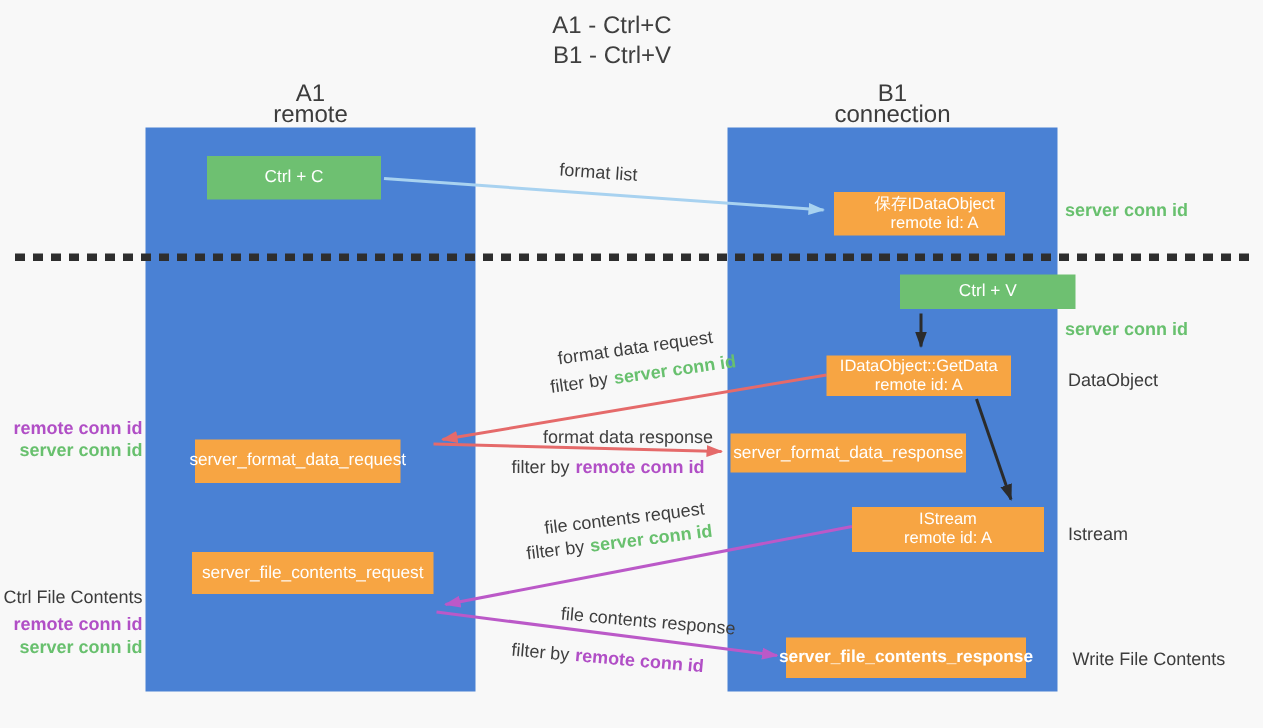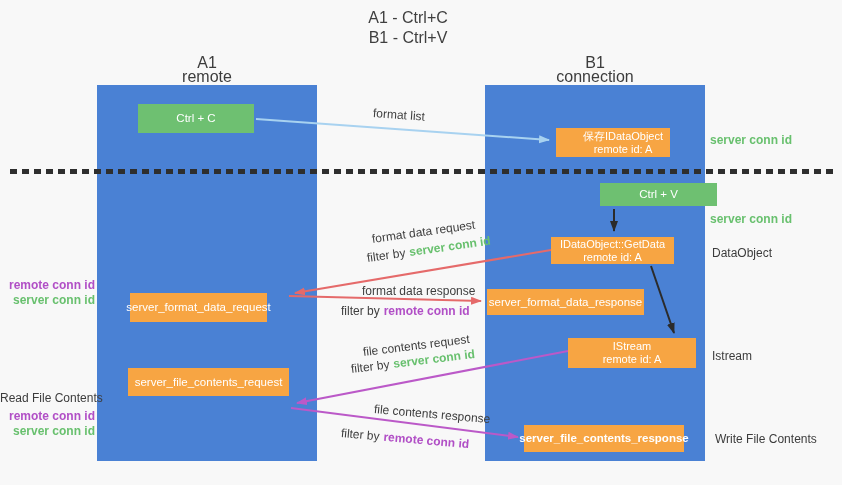--- a/index.html
+++ b/index.html
@@ -138,21 +138,21 @@
   </div>
 
   <div class="abs albl" style="left:374px;top:402px;transform:rotate(5deg);">file contents response</div>
 
   <div class="abs albl" style="left:341px;top:426px;transform:rotate(5deg);">
     <span>filter by</span><span class="purpleTxt gap">remote conn id</span>
   </div>
 
   <div class="abs sideL purpleTxt" style="top:278px;">remote conn id</div>
   <div class="abs sideL greenTxt" style="top:293px;">server conn id</div>
-  <div class="abs sideL" style="top:391px;">Read File Contents</div>
+  <div class="abs sideL" style="top:391px;">Ctrl File Contents</div>
   <div class="abs sideL purpleTxt" style="top:409px;">remote conn id</div>
   <div class="abs sideL greenTxt" style="top:424px;">server conn id</div>
 
   <div class="abs sideR greenTxt" style="left:710px;top:133px;">server conn id</div>
   <div class="abs sideR greenTxt" style="left:710px;top:212px;">server conn id</div>
   <div class="abs sideR" style="left:712px;top:246px;">DataObject</div>
   <div class="abs sideR" style="left:712px;top:349px;">Istream</div>
   <div class="abs sideR" style="left:715px;top:432px;">Write File Contents</div>
 
 </div>

